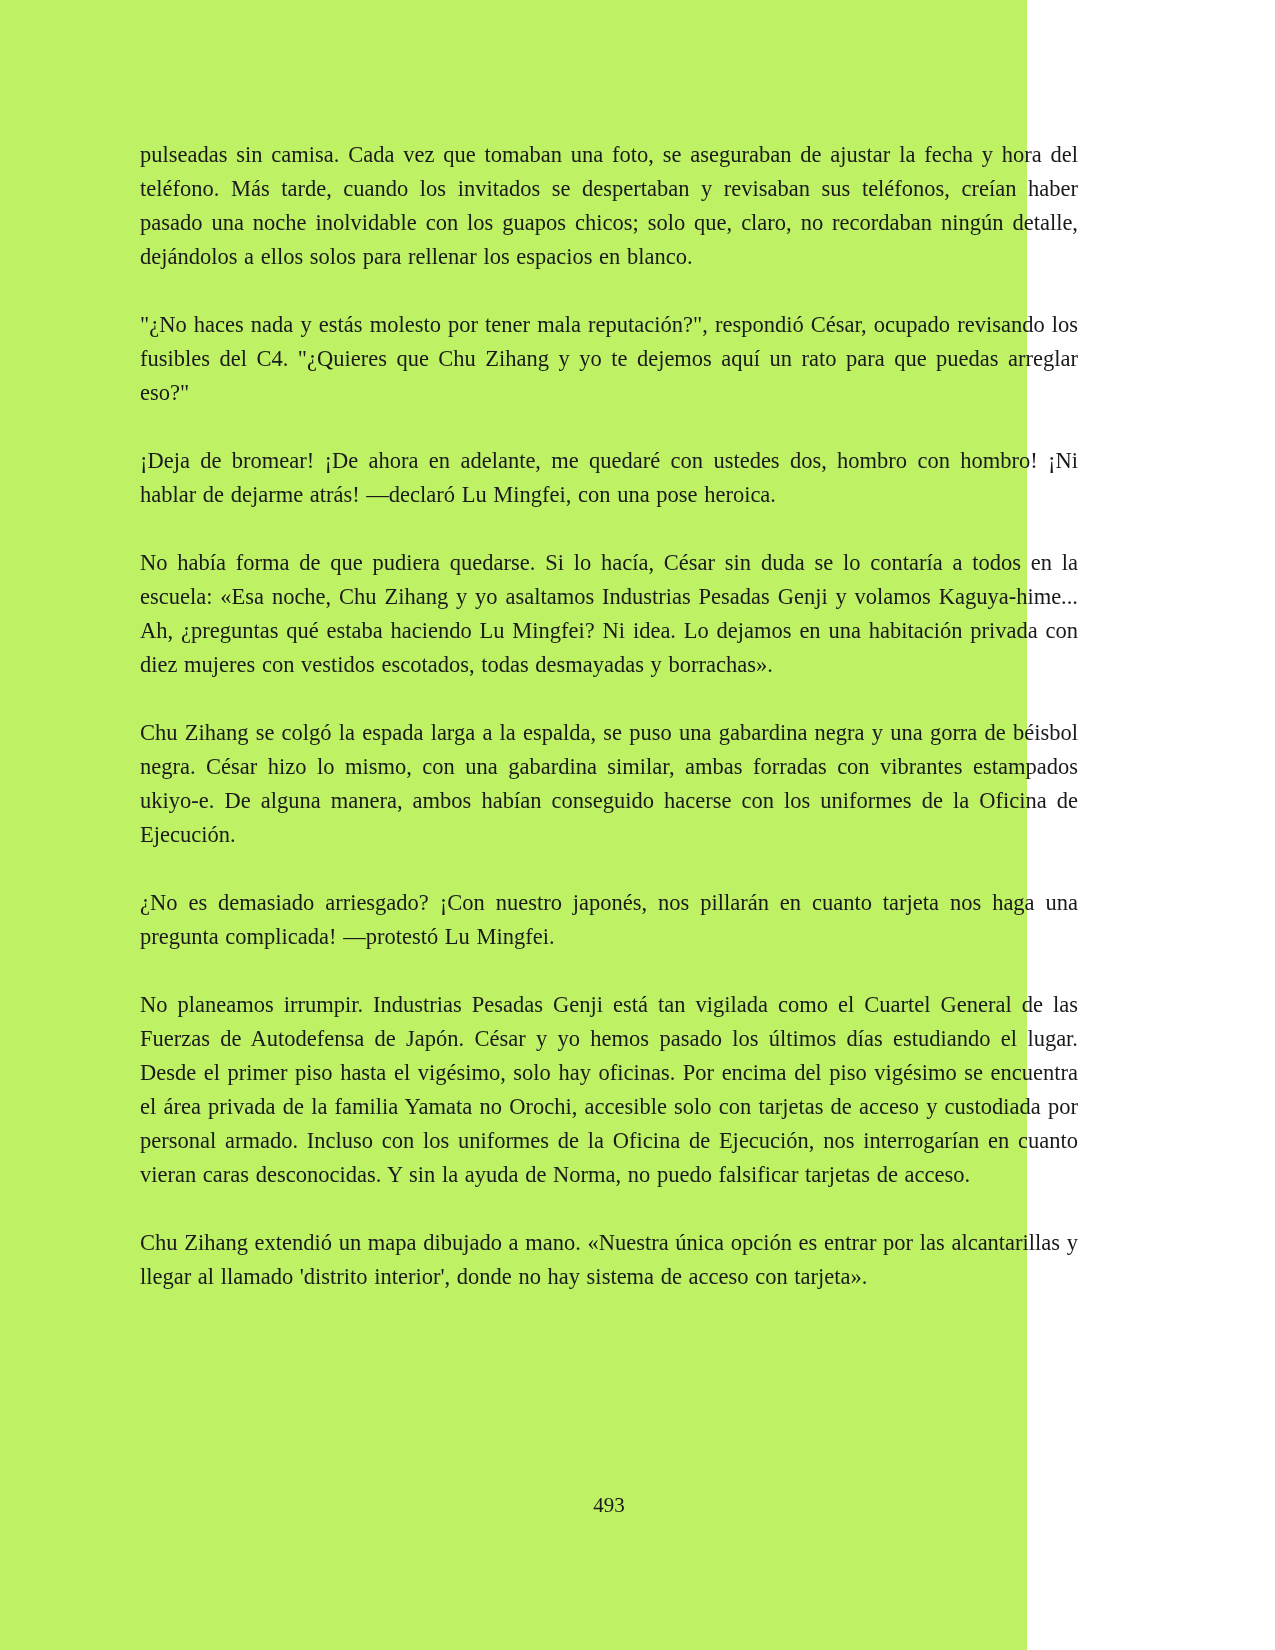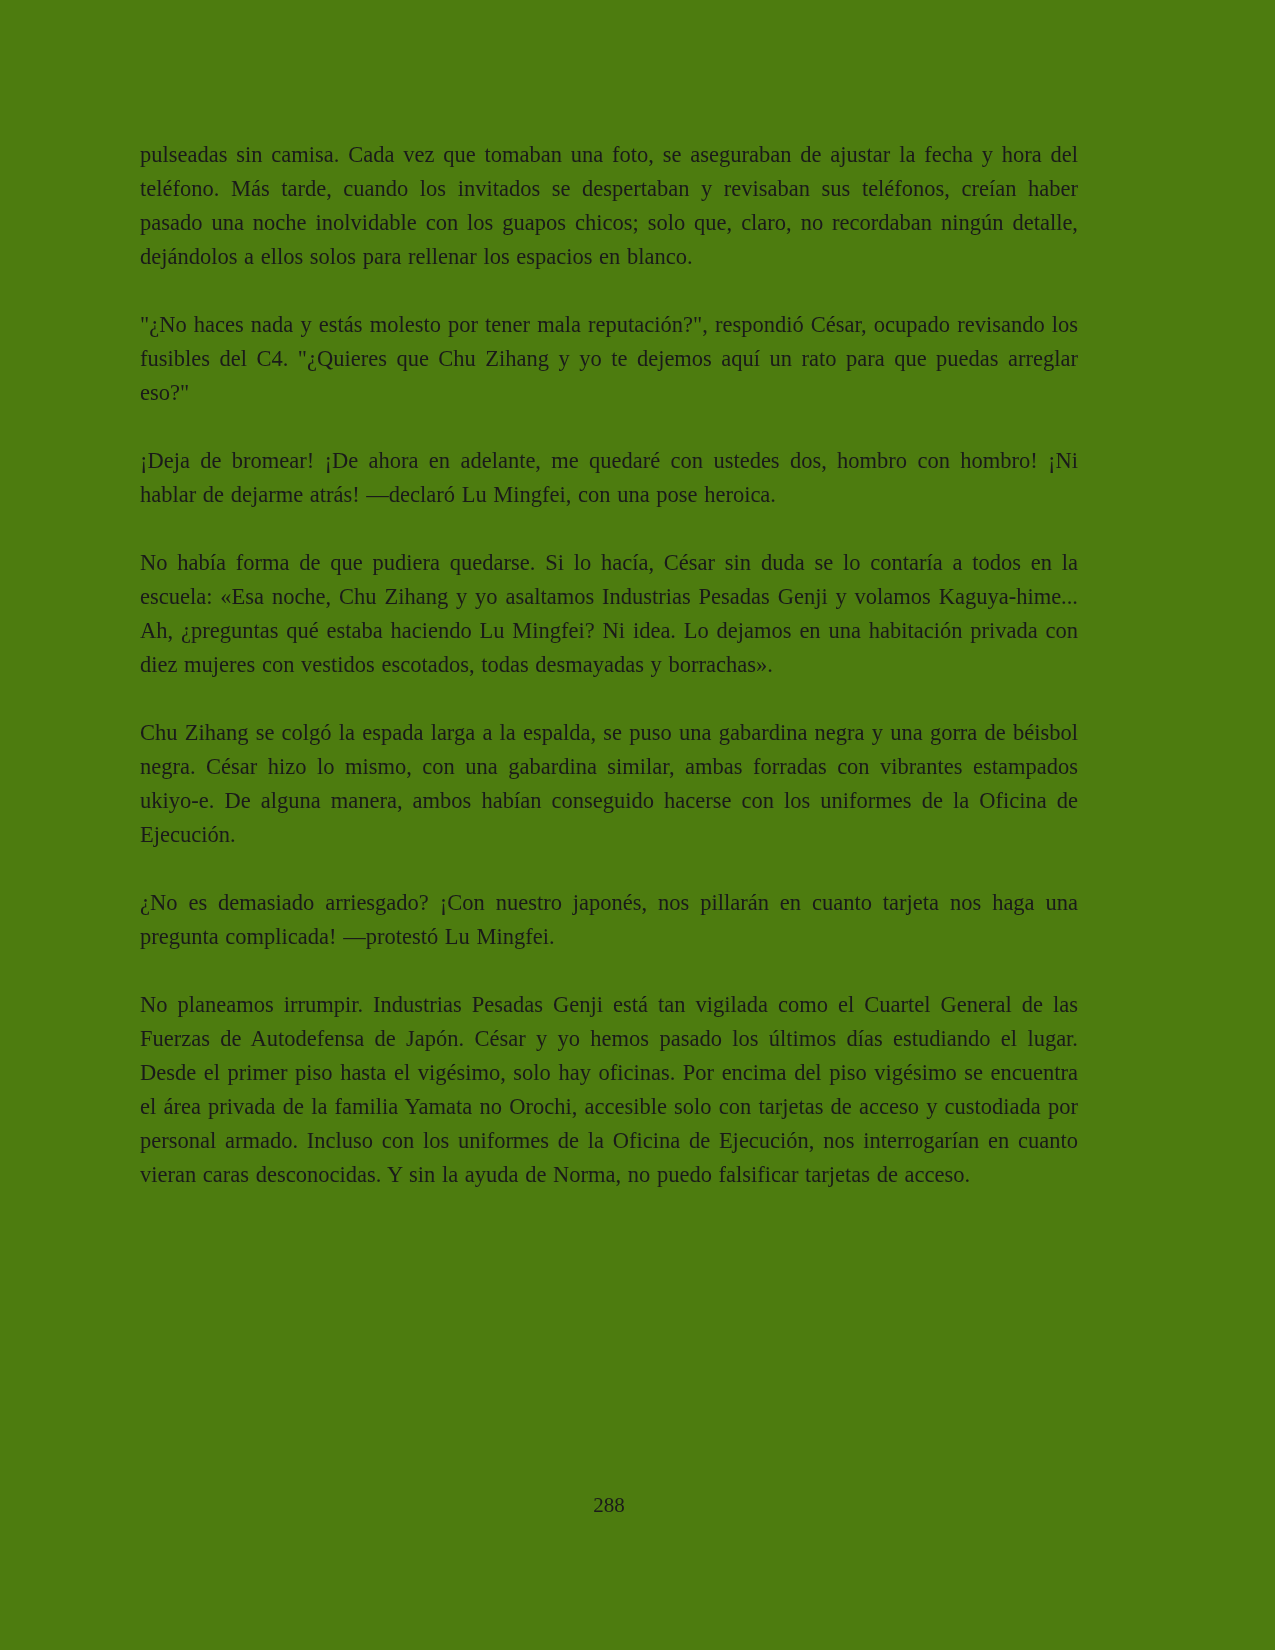--- a/index.html
+++ b/index.html
@@ -12,23 +12,23 @@
     width: 1275px;
     height: 1650px;
     position: relative;
     font-family: "Liberation Serif", "DejaVu Serif", serif;
     color: #1a1a1a;
   }
   .page {
     position: absolute;
     top: 0;
     left: 0;
-    width: 1275px;
+    width: 1027px;
     height: 1650px;
-    background: #4d7c0f;
+    background: #bef264;
   }
   .text-block {
     position: absolute;
     top: 138px;
     left: 140px;
     width: 938px;
   }
   .text-block p {
     margin: 0 0 34px 0;
     font-size: 22.5px;
@@ -51,15 +51,16 @@
 
 <div class="page">
   <div class="text-block">
     <p>pulseadas sin camisa. Cada vez que tomaban una foto, se aseguraban de ajustar la fecha y hora del teléfono. Más tarde, cuando los invitados se despertaban y revisaban sus teléfonos, creían haber pasado una noche inolvidable con los guapos chicos; solo que, claro, no recordaban ningún detalle, dejándolos a ellos solos para rellenar los espacios en blanco.</p>
     <p>"¿No haces nada y estás molesto por tener mala reputación?", respondió César, ocupado revisando los fusibles del C4. "¿Quieres que Chu Zihang y yo te dejemos aquí un rato para que puedas arreglar eso?"</p>
     <p>¡Deja de bromear! ¡De ahora en adelante, me quedaré con ustedes dos, hombro con hombro! ¡Ni hablar de dejarme atrás! —declaró Lu Mingfei, con una pose heroica.</p>
     <p>No había forma de que pudiera quedarse. Si lo hacía, César sin duda se lo contaría a todos en la escuela: «Esa noche, Chu Zihang y yo asaltamos Industrias Pesadas Genji y volamos Kaguya-hime... Ah, ¿preguntas qué estaba haciendo Lu Mingfei? Ni idea. Lo dejamos en una habitación privada con diez mujeres con vestidos escotados, todas desmayadas y borrachas».</p>
     <p>Chu Zihang se colgó la espada larga a la espalda, se puso una gabardina negra y una gorra de béisbol negra. César hizo lo mismo, con una gabardina similar, ambas forradas con vibrantes estampados ukiyo-e. De alguna manera, ambos habían conseguido hacerse con los uniformes de la Oficina de Ejecución.</p>
     <p>¿No es demasiado arriesgado? ¡Con nuestro japonés, nos pillarán en cuanto tarjeta nos haga una pregunta complicada! —protestó Lu Mingfei.</p>
     <p>No planeamos irrumpir. Industrias Pesadas Genji está tan vigilada como el Cuartel General de las Fuerzas de Autodefensa de Japón. César y yo hemos pasado los últimos días estudiando el lugar. Desde el primer piso hasta el vigésimo, solo hay oficinas. Por encima del piso vigésimo se encuentra el área privada de la familia Yamata no Orochi, accesible solo con tarjetas de acceso y custodiada por personal armado. Incluso con los uniformes de la Oficina de Ejecución, nos interrogarían en cuanto vieran caras desconocidas. Y sin la ayuda de Norma, no puedo falsificar tarjetas de acceso.</p>
+    <p>Chu Zihang extendió un mapa dibujado a mano. «Nuestra única opción es entrar por las alcantarillas y llegar al llamado 'distrito interior', donde no hay sistema de acceso con tarjeta».</p>
   </div>
-  <div class="page-number">288</div>
+  <div class="page-number">493</div>
 </div>
 
 </body></html>

